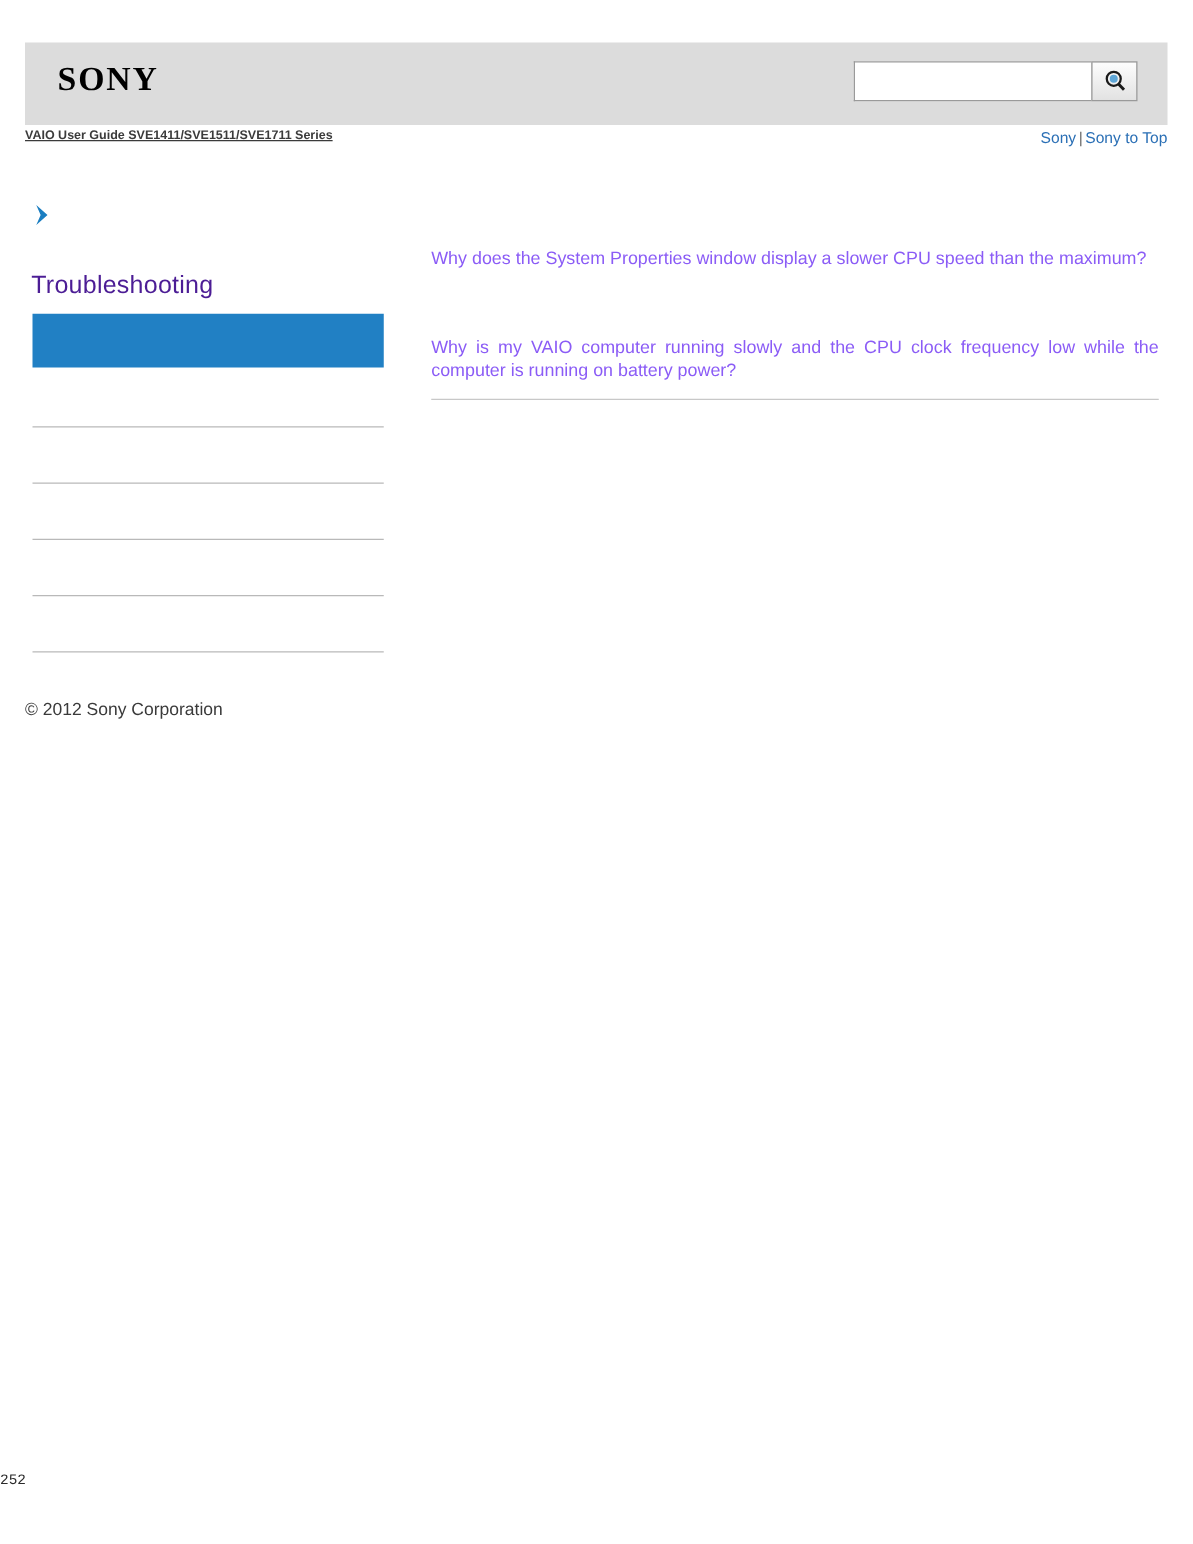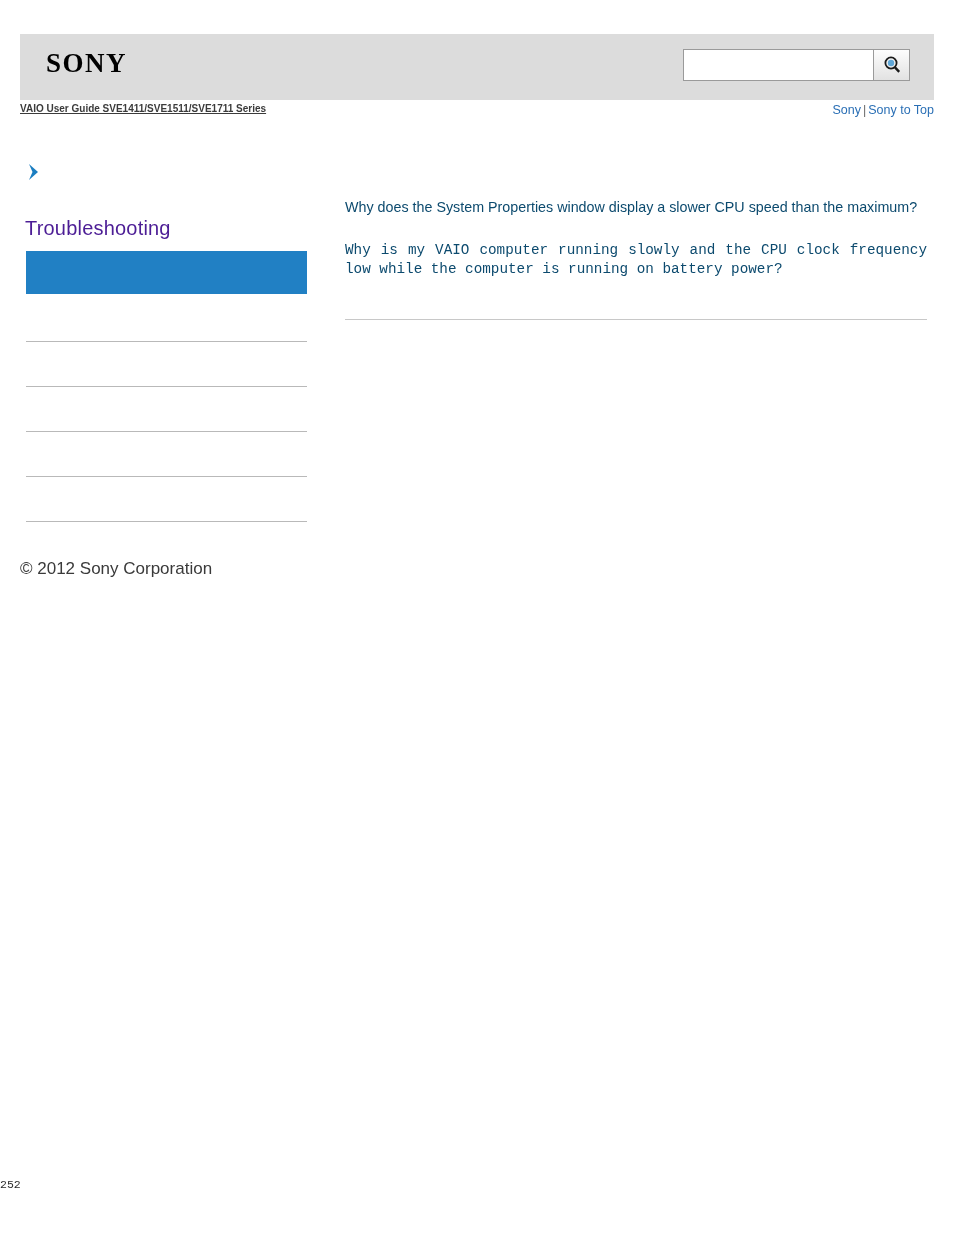--- a/index.html
+++ b/index.html
@@ -132,41 +132,41 @@
   .r1 { top: 341px; }
   .r2 { top: 386px; }
   .r3 { top: 431px; }
   .r4 { top: 476px; }
   .r5 { top: 521px; }
 
   .copyright {
     position: absolute;
     left: 20px;
     top: 559px;
-    font-size: 17px;
+    font-size: 14px;
     color: #3a3a3a;
   }
 
   
   .content {
     position: absolute;
     left: 345px;
     top: 198px;
     width: 582px;
   }
   .content a.q-link {
     display: block;
-    color: #0c4a6e;
+    color: #8b5cf6;
     text-decoration: none;
     font-size: 14.3px;
     line-height: 19px;
     text-align: justify;
     text-justify: inter-word;
   }
-  .content .q-link + .q-link { margin-top: 24px; font-family: Liberation Mono, monospace; }
+  .content .q-link + .q-link { margin-top: 52px; }
   .content-rule {
     position: absolute;
     left: 345px;
     top: 319px;
     width: 582px;
     height: 1px;
     background: #c8c8c8;
   }
 
   

